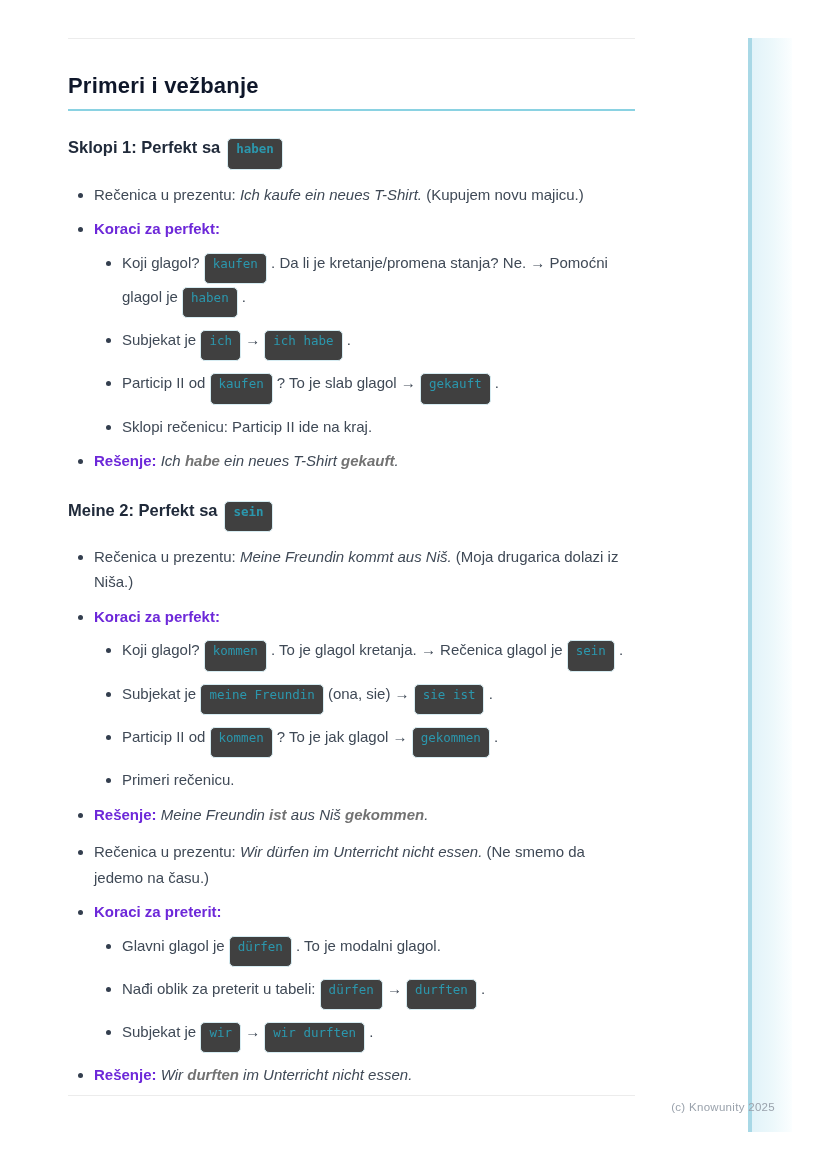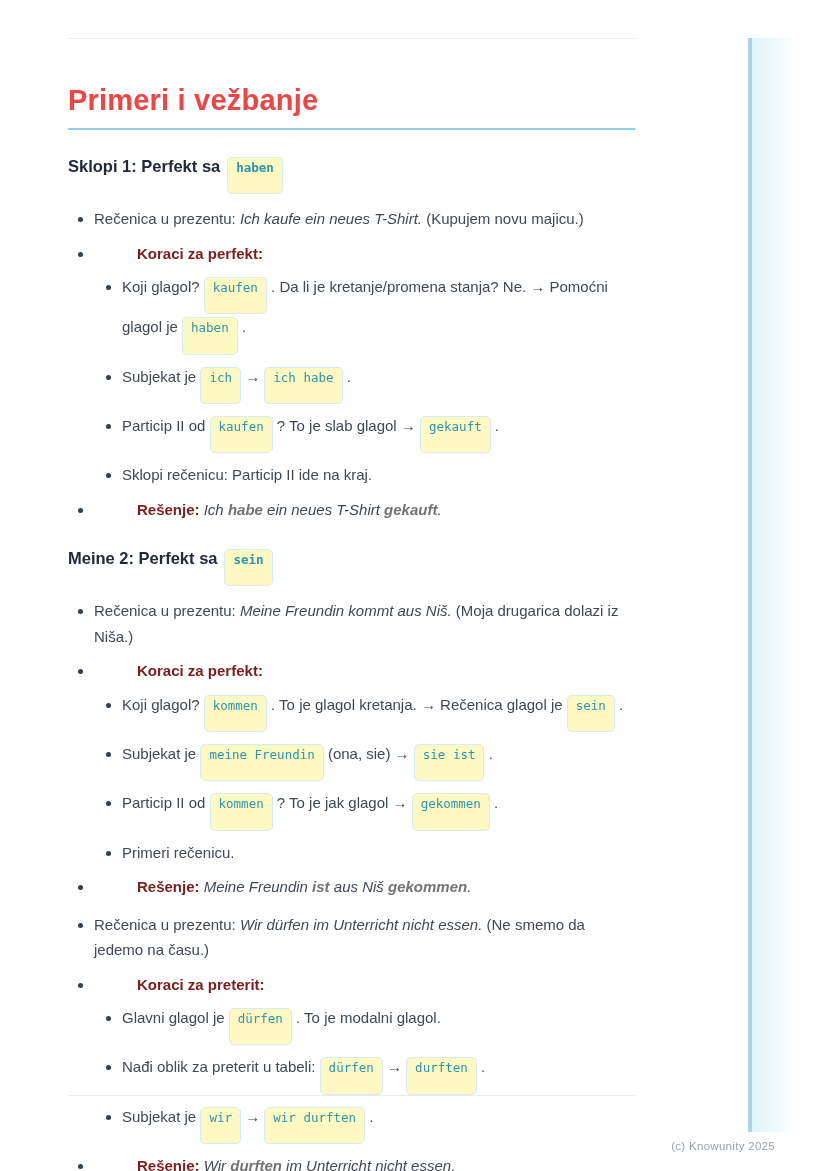--- a/index.html
+++ b/index.html
@@ -10,47 +10,47 @@
   }
   .accent-bar{
     position:absolute;top:38px;left:748px;width:44px;height:1094px;
     background:linear-gradient(90deg,#a8d8e6 0px,#a8d8e6 4px,#e2f3f9 4px,#ecf8fb 55%,#fbfeff 100%);
   }
   .hairline{position:absolute;left:68px;width:567px;height:1px;background:#ececec;}
   .hairline.top{top:38px;}
   .hairline.bottom{top:1095px;}
   .content{position:absolute;left:68px;top:39px;width:567px;}
   .page-title{
-    margin:44px 0 0;font-size:29px;line-height:1.2;font-weight:700;
-    color:#ef4444;letter-spacing:0.2px;
+    margin:34px 0 0;font-size:22px;line-height:1.2;font-weight:700;
+    color:#0f172a;letter-spacing:0.2px;
   }
   .title-rule{height:0;border-bottom:2px solid #8ad2e2;margin-top:10px;}
   .sec-heading{
     margin:24px 0 0;font-size:16.5px;line-height:1.5;font-weight:700;color:#202a3a;
   }
   .sec-heading .chip{margin-left:7px;}
   ul{list-style:disc;margin:12px 0 0;padding-left:26px;}
   ul.lv2{margin:8px 0 0;padding-left:28px;}
   li{margin:0 0 9px;font-size:15px;line-height:1.7;color:#3f4956;}
   li:last-child{margin-bottom:0;}
   li::marker{color:#333e4e;}
   .r{}
   .i{font-style:italic;}
-  .b{font-weight:700;color:#7f1d1d;margin-left:43px;}
+  .b{font-weight:700;color:#6d28d9;}
   .bi{font-weight:700;font-style:italic;color:#737373;}
   .chip{
     display:inline-block;
     font-family:"DejaVu Sans Mono","Liberation Mono",monospace;
     font-size:12.5px;line-height:1.3;color:#2b97ad;
-    background:#fef9c3;border:1px solid #d6ecf2;border-radius:5px;
-    padding:2px 8px 17px;white-space:nowrap;
+    background:#404040;border:1px solid #d6ecf2;border-radius:5px;
+    padding:2px 8px 11px;white-space:nowrap;
   }
   .footer{
     position:absolute;top:1101px;right:53px;z-index:2;
-    font-size:11.5px;color:#9aa2ac;letter-spacing:0.3px;margin-top:39px;
+    font-size:11.5px;color:#9aa2ac;letter-spacing:0.3px;
   }
 </style>
 </head>
 <body>
 
 <div class="hairline top"></div>
 <div class="accent-bar"></div>
 
 <div class="content">
 

